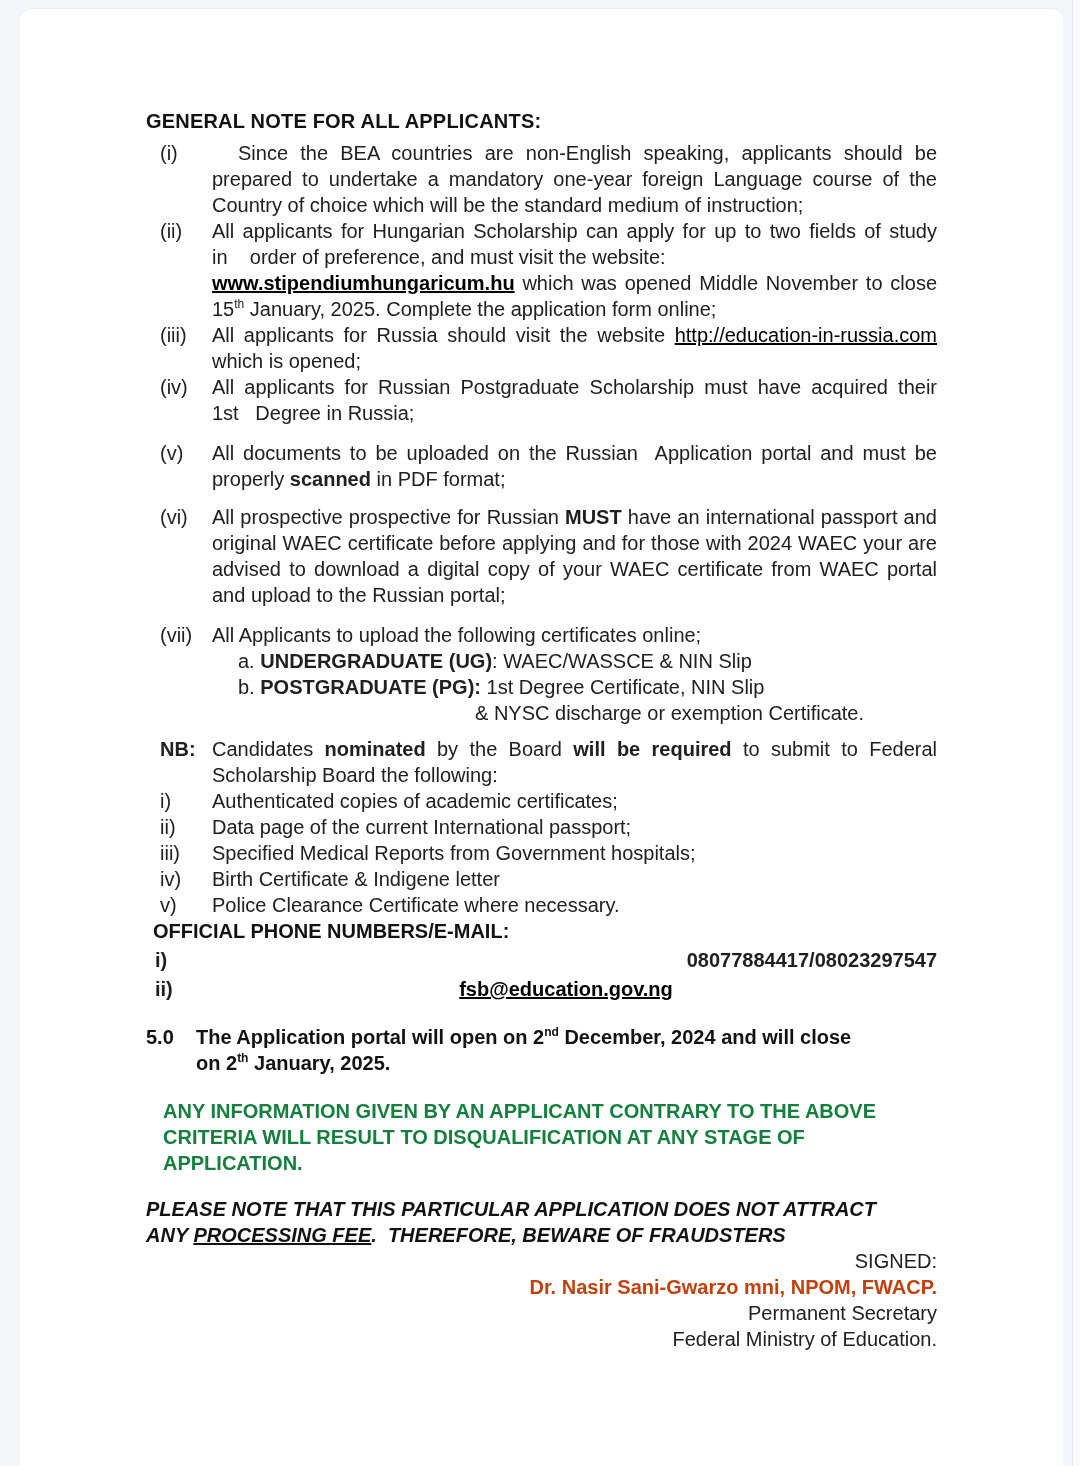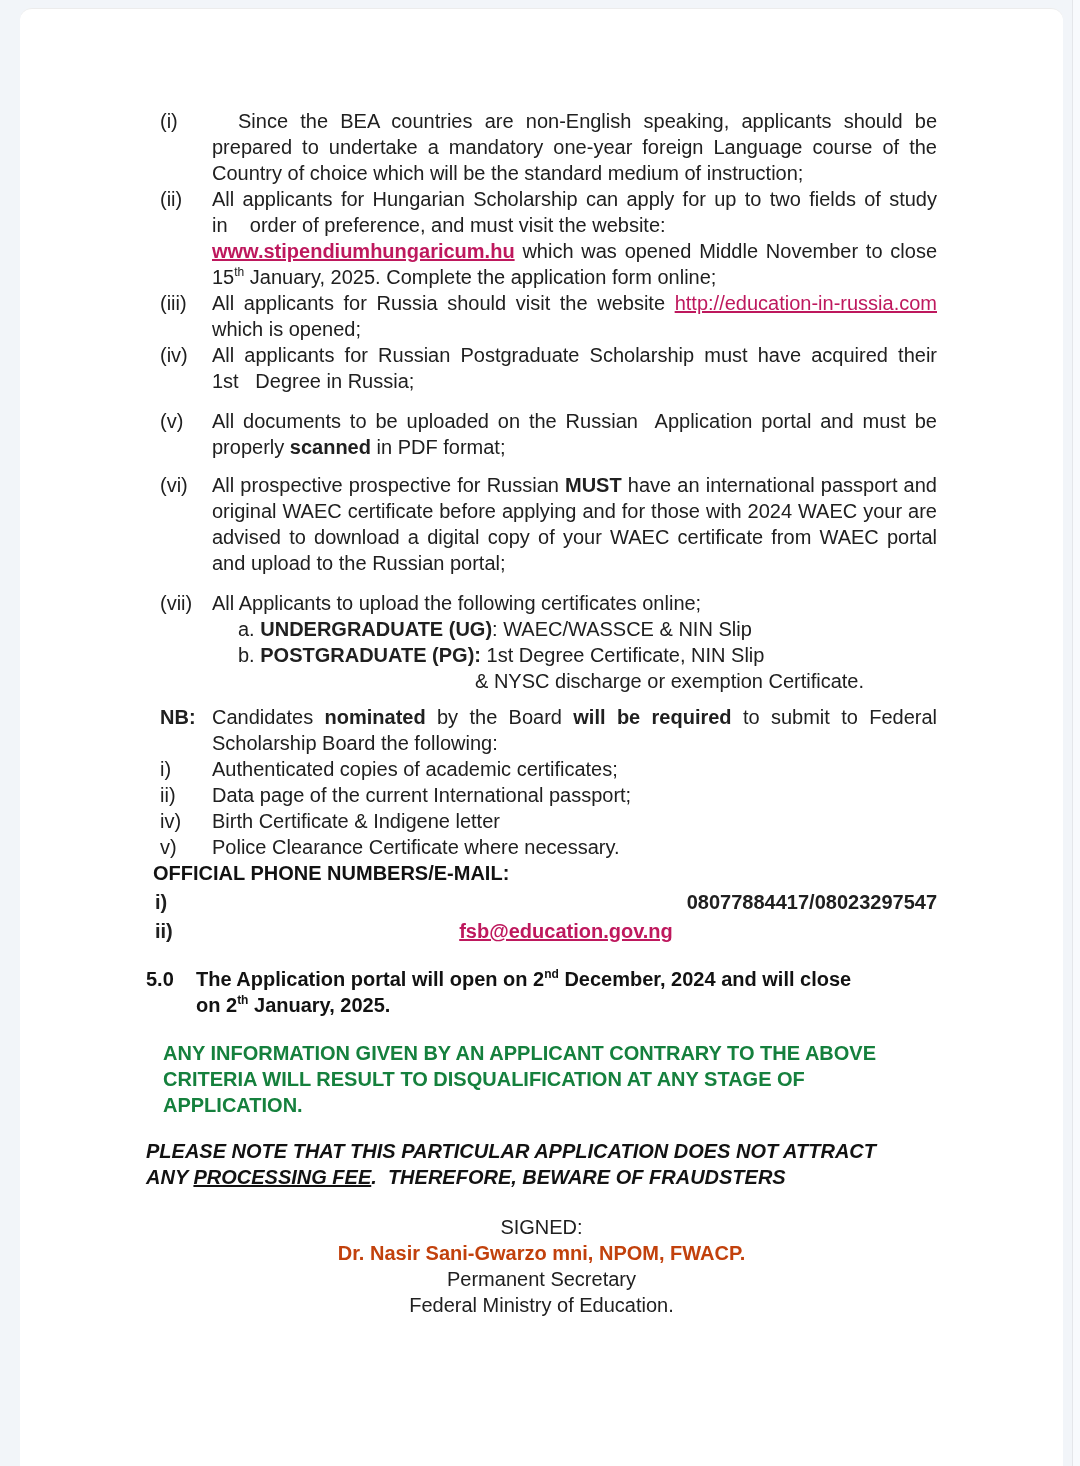--- a/index.html
+++ b/index.html
@@ -32,36 +32,37 @@
   .gap12 { margin-top:12px; }
   .gap10 { margin-top:10px; }
   .contact { }
   .contact-h { font-weight:bold; margin-left:7px; color:#121212; }
   .contact .li { margin-left:9px; margin-top:3px; }
   .contact .marker { flex:0 0 40px; font-weight:bold; }
   .portal { margin-top:22px; display:flex; font-weight:bold; color:#121212; }
   .portal .marker { flex:0 0 50px; }
   .warning { margin-top:22px; margin-left:17px; font-weight:bold; color:#15803d; }
   .notice { margin-top:20px; font-weight:bold; font-style:italic; color:#121212; }
-  .signature { margin-top:24px; text-align:center; }
+  .signature { text-align:right; }
   .sig-name { font-weight:bold; color:#c2410c; }
   .b { font-weight:bold; }
   .u { text-decoration:underline; }
   .sup { font-size:0.6em; vertical-align:super; line-height:0; }
-  a.lnk { color:#be185d; text-decoration:underline; cursor:pointer; }
+  a.lnk { color:#000000; text-decoration:underline; cursor:pointer; }
 </style>
 </head>
 <body>
 
 <div class="canvas">
   <div class="sheet"></div>
   <div class="edge-right-line"></div>
 
   <div class="content">
 
+    <h1 class="doc-h">GENERAL NOTE FOR ALL APPLICANTS:</h1>
 
     <div class="list">
       <div class="li">
         <span class="marker">(i)</span>
         <div class="body indent-first"><span>Since the BEA countries are non-English speaking, applicants should be prepared to undertake a mandatory one-year foreign Language course of the Country of choice which will be the standard medium of instruction;</span></div>
       </div>
       <div class="li">
         <span class="marker">(ii)</span>
         <div class="body"><span>All applicants for Hungarian Scholarship can apply for up to two fields of study in&nbsp;&nbsp;&nbsp;&nbsp;order of preference, and must visit the website:</span><br><a href="#" class="lnk b">www.stipendiumhungaricum.hu</a><span> which was opened Middle November to close 15</span><span class="sup">th</span><span> January, 2025. Complete the application form online;</span></div>
       </div>
@@ -97,20 +98,24 @@
       </div>
       <div class="li">
         <span class="marker">i)</span>
         <div class="body">Authenticated copies of academic certificates;</div>
       </div>
       <div class="li">
         <span class="marker">ii)</span>
         <div class="body">Data page of the current International passport;</div>
       </div>
       <div class="li">
+        <span class="marker">iii)</span>
+        <div class="body">Specified Medical Reports from Government hospitals;</div>
+      </div>
+      <div class="li">
         <span class="marker">iv)</span>
         <div class="body">Birth Certificate &amp; Indigene letter</div>
       </div>
       <div class="li">
         <span class="marker">v)</span>
         <div class="body">Police Clearance Certificate where necessary.</div>
       </div>
     </div>
 
     <div class="contact">

